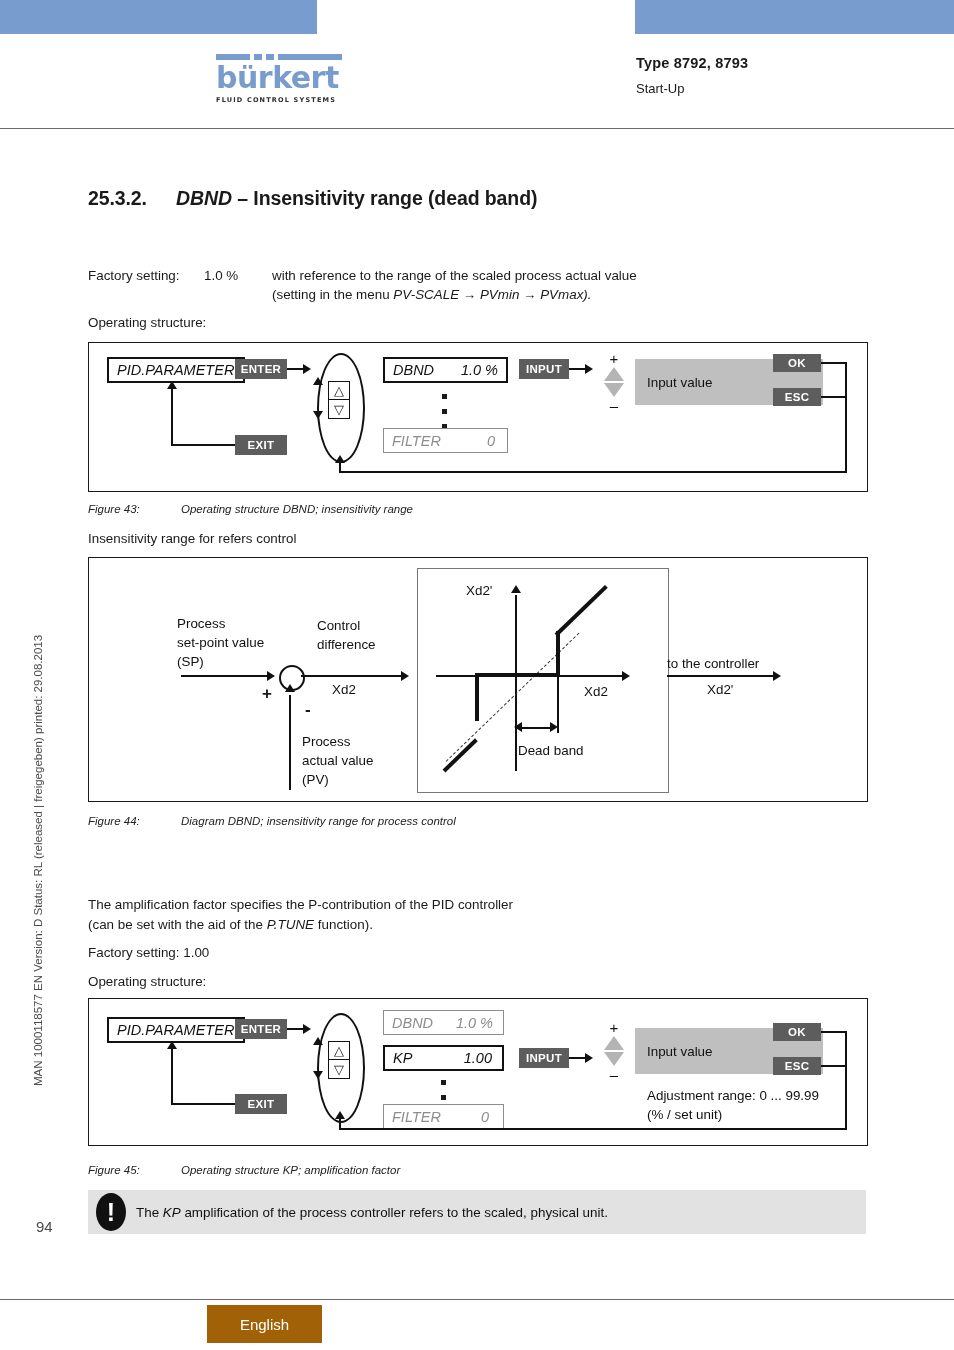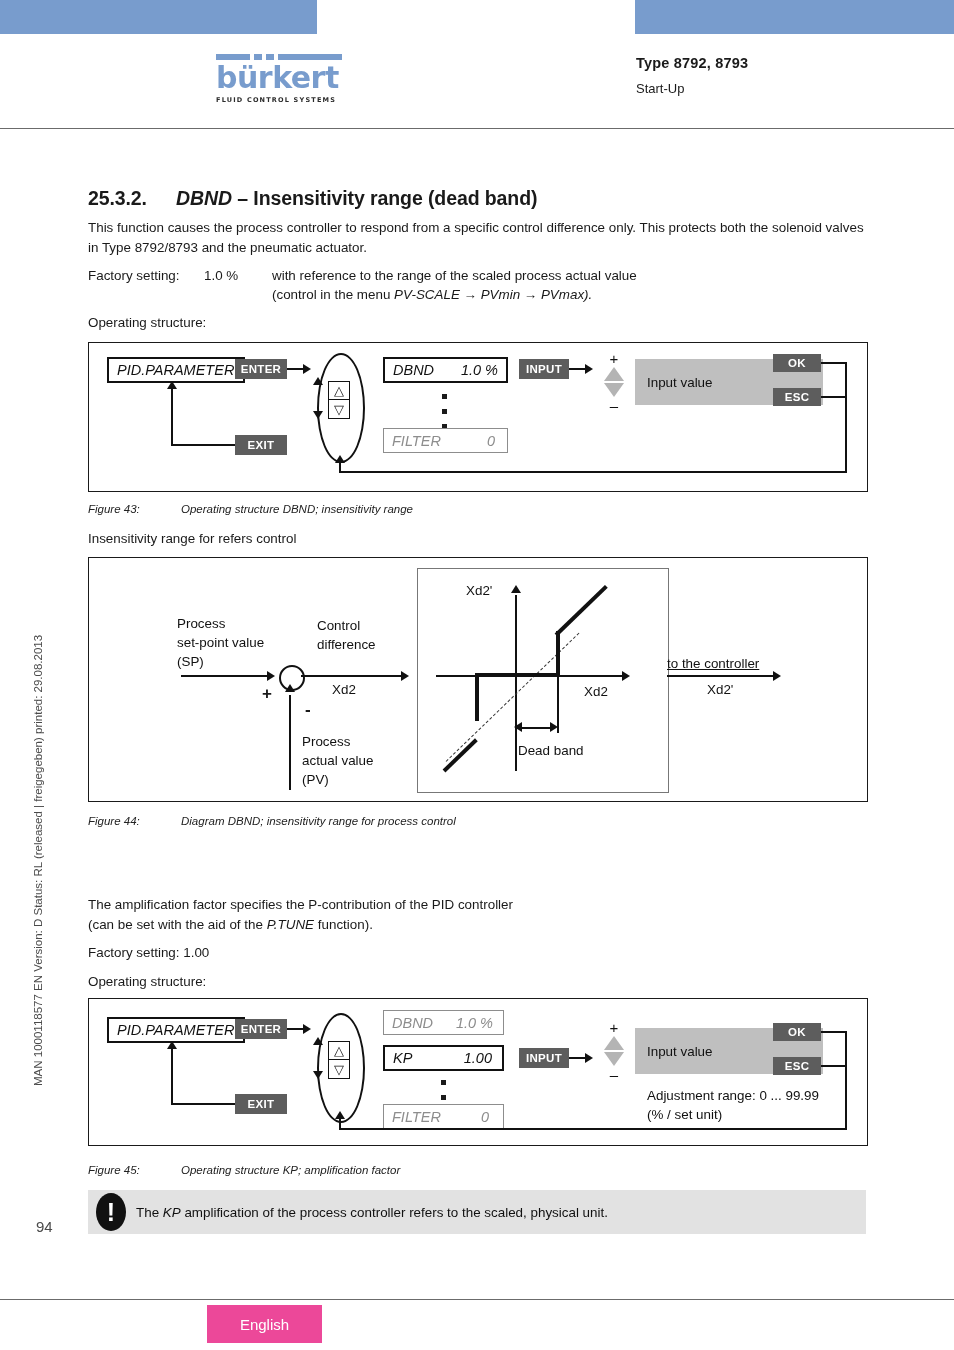--- a/index.html
+++ b/index.html
@@ -176,21 +176,21 @@
     display:flex;align-items:center;justify-content:center;
     color:#fff;font-weight:bold;font-size:25px;line-height:1;
     flex:0 0 auto;
   }
   .note .ntxt{font-size:13.4px;color:#111;}
 
   
   .foot-rule{position:absolute;left:0;top:1299px;width:954px;height:1px;background:#6b6b6b;}
   .foot-badge{
     position:absolute;left:207px;top:1305px;width:115px;height:38px;
-    background:#ec4899;color:#fff;
+    background:#a16207;color:#fff;
     display:flex;align-items:center;justify-content:center;
     font-size:15px;
   }
 </style>
 </head>
 <body>
 
 <div class="page">
 
   <div class="bluebar left"></div>
@@ -211,26 +211,25 @@
   <div class="hdr-sub">Start-Up</div>
   <div class="hdr-rule"></div>
 
   <div class="vmeta">MAN 1000118577  EN  Version: D  Status: RL (released | freigegeben)  printed: 29.08.2013</div>
   <div class="pageno">94</div>
 
   <div class="h2" style="left:88px;top:175px;margin-top:12px;">
     <span class="num">25.3.2.</span><span class="it">DBND</span>&nbsp;<span>– Insensitivity range (dead band)</span>
   </div>
 
-  <div class="p" style="left:88px;top:218px;width:785px;">This function causes the process controller to respond from a specific control difference only. This protects both the solenoid valves in Type 8792/8793 and the pneumatic actuator.</div>
 
   <div class="p" style="left:88px;top:266px;">Factory setting:</div>
   <div class="p" style="left:204px;top:266px;">1.0 %</div>
   <div class="p" style="left:272px;top:266px;">with reference to the range of the scaled process actual value</div>
-  <div class="p" style="left:272px;top:285px;"><span>(control in the menu </span><span class="it">PV-SCALE → PVmin → PVmax).</span></div>
+  <div class="p" style="left:272px;top:285px;"><span>(setting in the menu </span><span class="it">PV-SCALE → PVmin → PVmax).</span></div>
 
   <div class="p" style="left:88px;top:313px;">Operating structure:</div>
 
   <div class="figbox" style="left:88px;top:342px;width:778px;height:148px;">
 
     <div class="menu-box active" style="left:18px;top:14px;width:138px;height:26px;">
       <span class="nm">PID.PARAMETER</span>
     </div>
 
     <div class="btn" style="left:142px;top:15px;width:0;height:0;opacity:0;"></div>
@@ -354,21 +353,21 @@
 
       <div class="line v" style="left:139px;top:108px;height:56px;width:1.5px;background:#111;"></div>
       <div class="line h" style="left:103px;top:158px;width:34px;height:1.5px;"></div>
       <div style="position:absolute;left:96px;top:153px;width:0;height:0;border-top:5px solid transparent;border-bottom:5px solid transparent;border-right:8px solid #111;"></div>
       <div class="arrow-r" style="left:132px;top:153px;"></div>
       <div class="txt" style="left:100px;top:172px;">Dead band</div>
     </div>
 
     <div class="line h" style="left:578px;top:117px;width:110px;"></div>
     <div class="arrow-r" style="left:684px;top:113px;"></div>
-    <div class="txt" style="left:578px;top:96px;text-decoration:underline;">to the controller</div>
+    <div class="txt" style="left:578px;top:96px;">to the controller</div>
     <div class="txt" style="left:618px;top:122px;">Xd2'</div>
   </div>
 
   <div class="cap" style="left:88px;top:815px;">
     <span class="lbl">Figure 44:</span><span>Diagram DBND; insensitivity range for process control</span>
   </div>
 
 
   <div class="p" style="left:88px;top:895px;">The amplification factor specifies the P-contribution of the PID controller</div>
   <div class="p" style="left:88px;top:915px;"><span>(can be set with the aid of the </span><span class="it">P.TUNE</span><span> function).</span></div>

